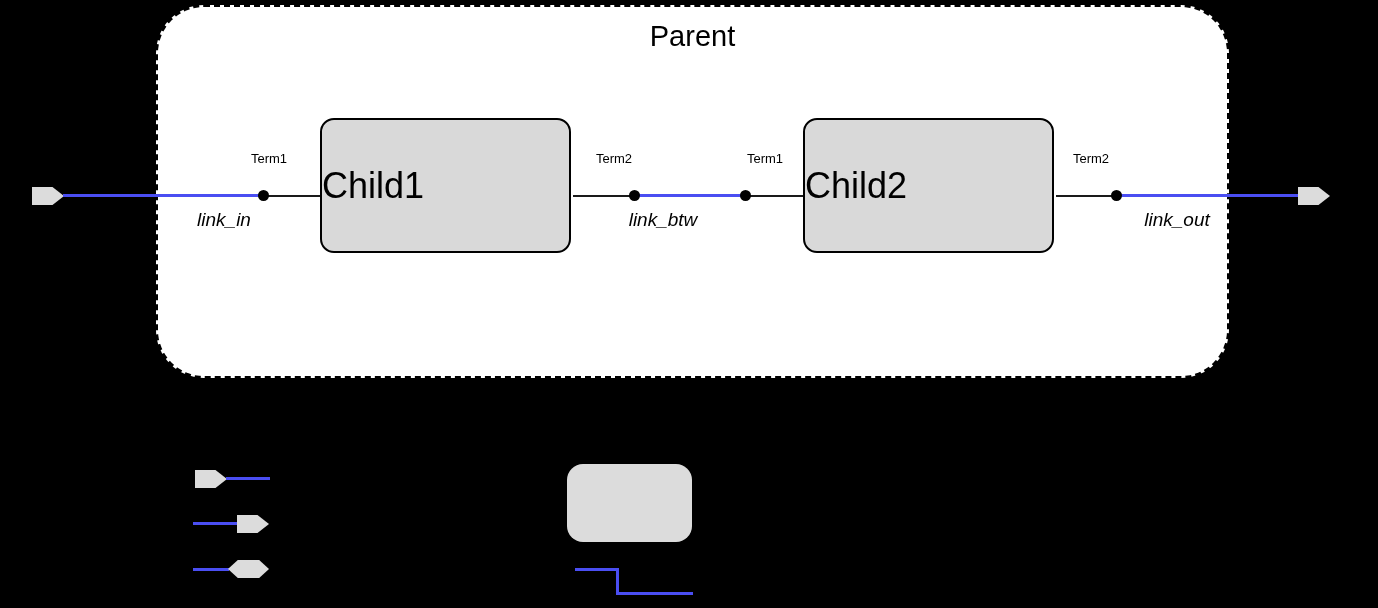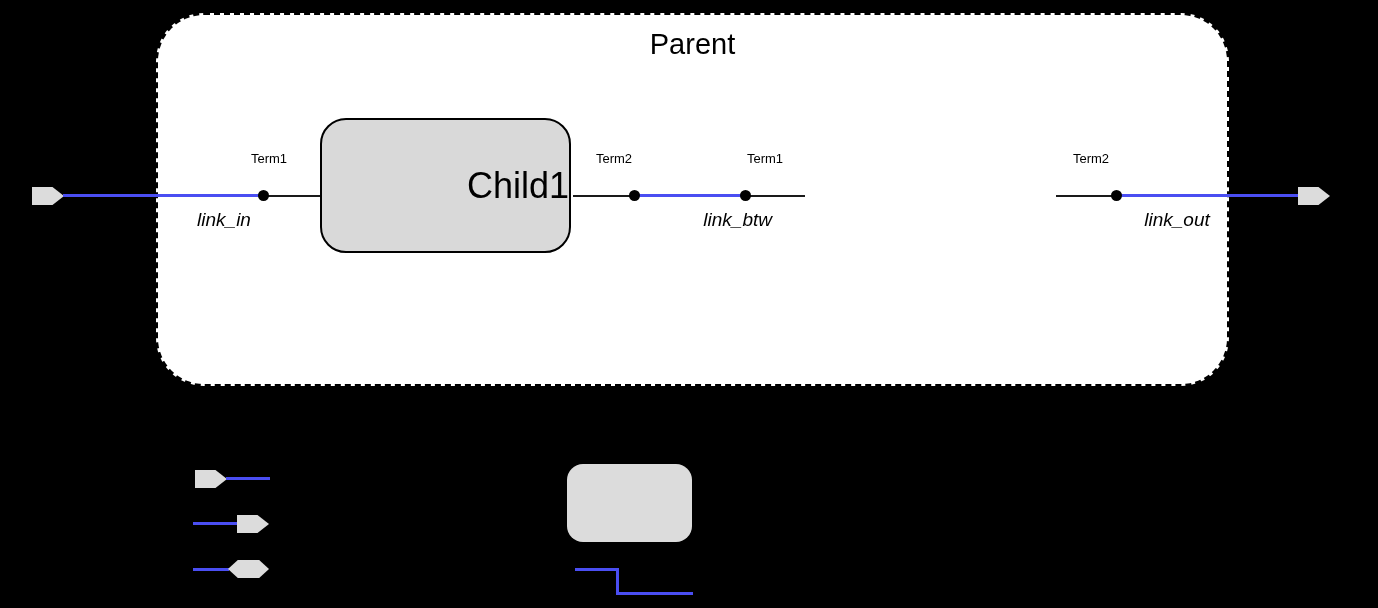--- a/index.html
+++ b/index.html
@@ -4,36 +4,36 @@
 <style>
   html,body{margin:0;padding:0;background:var(--background,#000);}
   *{box-sizing:border-box;}
   .canvas{
     position:relative;width:1378px;height:608px;overflow:hidden;
     background:var(--background,#000);
     font-family:"Liberation Sans","DejaVu Sans",sans-serif;
     color:var(--text,#000);
   }
   .parent-box{
-    position:absolute;left:156px;top:13px;width:1073px;height:373px;
+    position:absolute;left:156px;top:5px;width:1073px;height:373px;
     background:var(--parent_fill,#fff);
     border:2px dashed var(--outline,#000);
     border-radius:48px;
   }
   .parent-label{
     position:absolute;top:12px;left:0;width:100%;
     text-align:center;font-size:29px;line-height:1.2;
     color:var(--text,#000);
   }
   .child{
     position:absolute;top:118px;width:251px;height:135px;
     background:var(--block_fill,#d9d9d9);
     border:2px solid var(--outline,#000);
-    border-radius:26px;
-    display:flex;align-items:center;justify-content:flex-end;
+    border-radius:14px;
+    display:flex;align-items:center;justify-content:flex-start;
     font-size:36px;color:var(--text,#000);
   }
   .child1{left:320px;}
   .child2{left:803px;}
   .wire{position:absolute;height:2px;background:var(--wire,#1a1a1a);}
   .wire.link{height:3px;background:var(--link,#4a4ef2);}
   .dot{
     position:absolute;top:190px;width:11px;height:11px;border-radius:50%;
     background:var(--outline,#000);
   }
@@ -80,28 +80,31 @@
   <div class="dot" style="left:258px;"></div>
   <div class="dot" style="left:629px;"></div>
   <div class="dot" style="left:740px;"></div>
   <div class="dot" style="left:1111px;"></div>
 
   <div class="port right" style="left:1298px;top:187px;"></div>
 
   <div class="child child1">
     <span>Child1</span>
   </div>
+  <div class="child child2">
+    <span>Child2</span>
+  </div>
 
   <div class="term-label" style="left:237px;">Term1</div>
   <div class="term-label" style="left:582px;">Term2</div>
   <div class="term-label" style="left:733px;">Term1</div>
   <div class="term-label" style="left:1059px;">Term2</div>
 
   <div class="link-label" style="left:169px;">link_in</div>
-  <div class="link-label" style="left:662px;text-align:right;">link_btw</div>
+  <div class="link-label" style="left:608px;">link_btw</div>
   <div class="link-label" style="left:1122px;text-align:center;">link_out</div>
 
   <div>
     <div class="port right" style="left:195px;top:470px;"></div>
     <div class="legend-line" style="left:226px;top:477px;width:44px;"></div>
   </div>
   <div>
     <div class="legend-line" style="left:193px;top:522px;width:44px;"></div>
     <div class="port right" style="left:237px;top:515px;"></div>
   </div>

